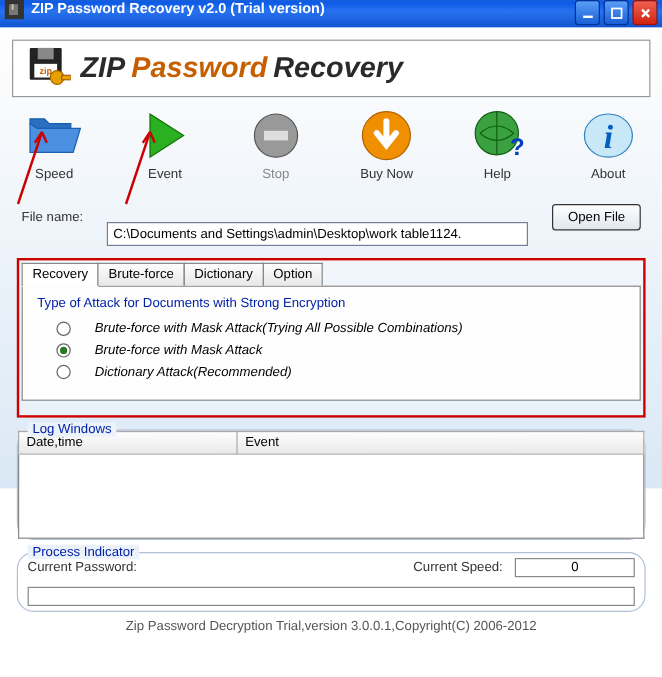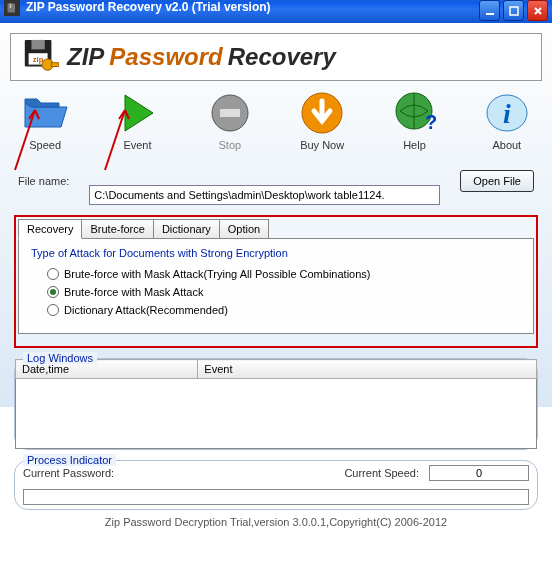--- a/index.html
+++ b/index.html
@@ -31,21 +31,21 @@
 .file-label { color: #333; position: relative; }
 .file-input { flex: 1; border: 1px solid #7a7a99; background: #fff; padding: 2px 4px; font-size: 11px; height: 20px; margin-top: 28px; }
 .open-file-btn { border: 1px solid #333; background: linear-gradient(to bottom, #fefefe, #e0e8f0); padding: 2px 12px; height: 22px; font-size: 11px; border-radius: 3px; }
 
 .tab-area { margin: 8px 4px 0 4px; border: 2px solid #c00; padding: 2px 2px 12px 2px; background: rgba(255,255,255,0.3); }
 .tabs { display: flex; }
 .tab { border: 1px solid #888; border-bottom: none; padding: 3px 8px; background: linear-gradient(to bottom, #fdfdfd, #e8e8e8); font-size: 11px; position: relative; margin-right: -1px; }
 .tab.active { background: #fefefe; z-index: 2; border-bottom: 1px solid #fefefe; margin-bottom: -1px; }
 .tab-content { border: 1px solid #888; background: #fefefe; padding: 8px 12px 14px 12px; }
 .attack-title { color: #0022aa; margin-bottom: 6px; }
-.radio-row { display: flex; align-items: flex-end; gap: 5px; padding: 3px 0 3px 16px; }
+.radio-row { display: flex; align-items: flex-end; gap: 20px; padding: 3px 0 3px 16px; font-style: italic; }
 .radio-circle { width: 12px; height: 12px; border: 1px solid #666; border-radius: 50%; background: #fff; display: flex; align-items: center; justify-content: center; }
 .radio-circle.selected::after { content: ''; width: 6px; height: 6px; background: #2a7a2a; border-radius: 50%; }
 
 .fieldset { border: 1px solid #b0c0d8; border-radius: 14px; margin: 10px 4px 0 4px; padding: 0; position: relative; background: rgba(255,255,255,0.2); }
 .fieldset-legend { position: absolute; top: -7px; left: 8px; background: linear-gradient(to bottom, #ecf2f9, #ecf2f9); padding: 0 4px; color: #0022aa; font-size: 11px; }
 .log-table { width: 100%; border: 1px solid #888; background: #fff; border-collapse: collapse; }
 .log-table th { background: linear-gradient(to bottom, #fdfdfd, #e8e8e8); border: 1px solid #aaa; text-align: left; padding: 3px 6px; font-weight: normal; font-size: 11px; margin-top: 12px; }
 .log-rows { height: 70px; border: 1px solid #888; border-top: none; background: #fff; }
 
 .process-row { display: flex; align-items: center; padding: 4px 8px; gap: 10px; }

